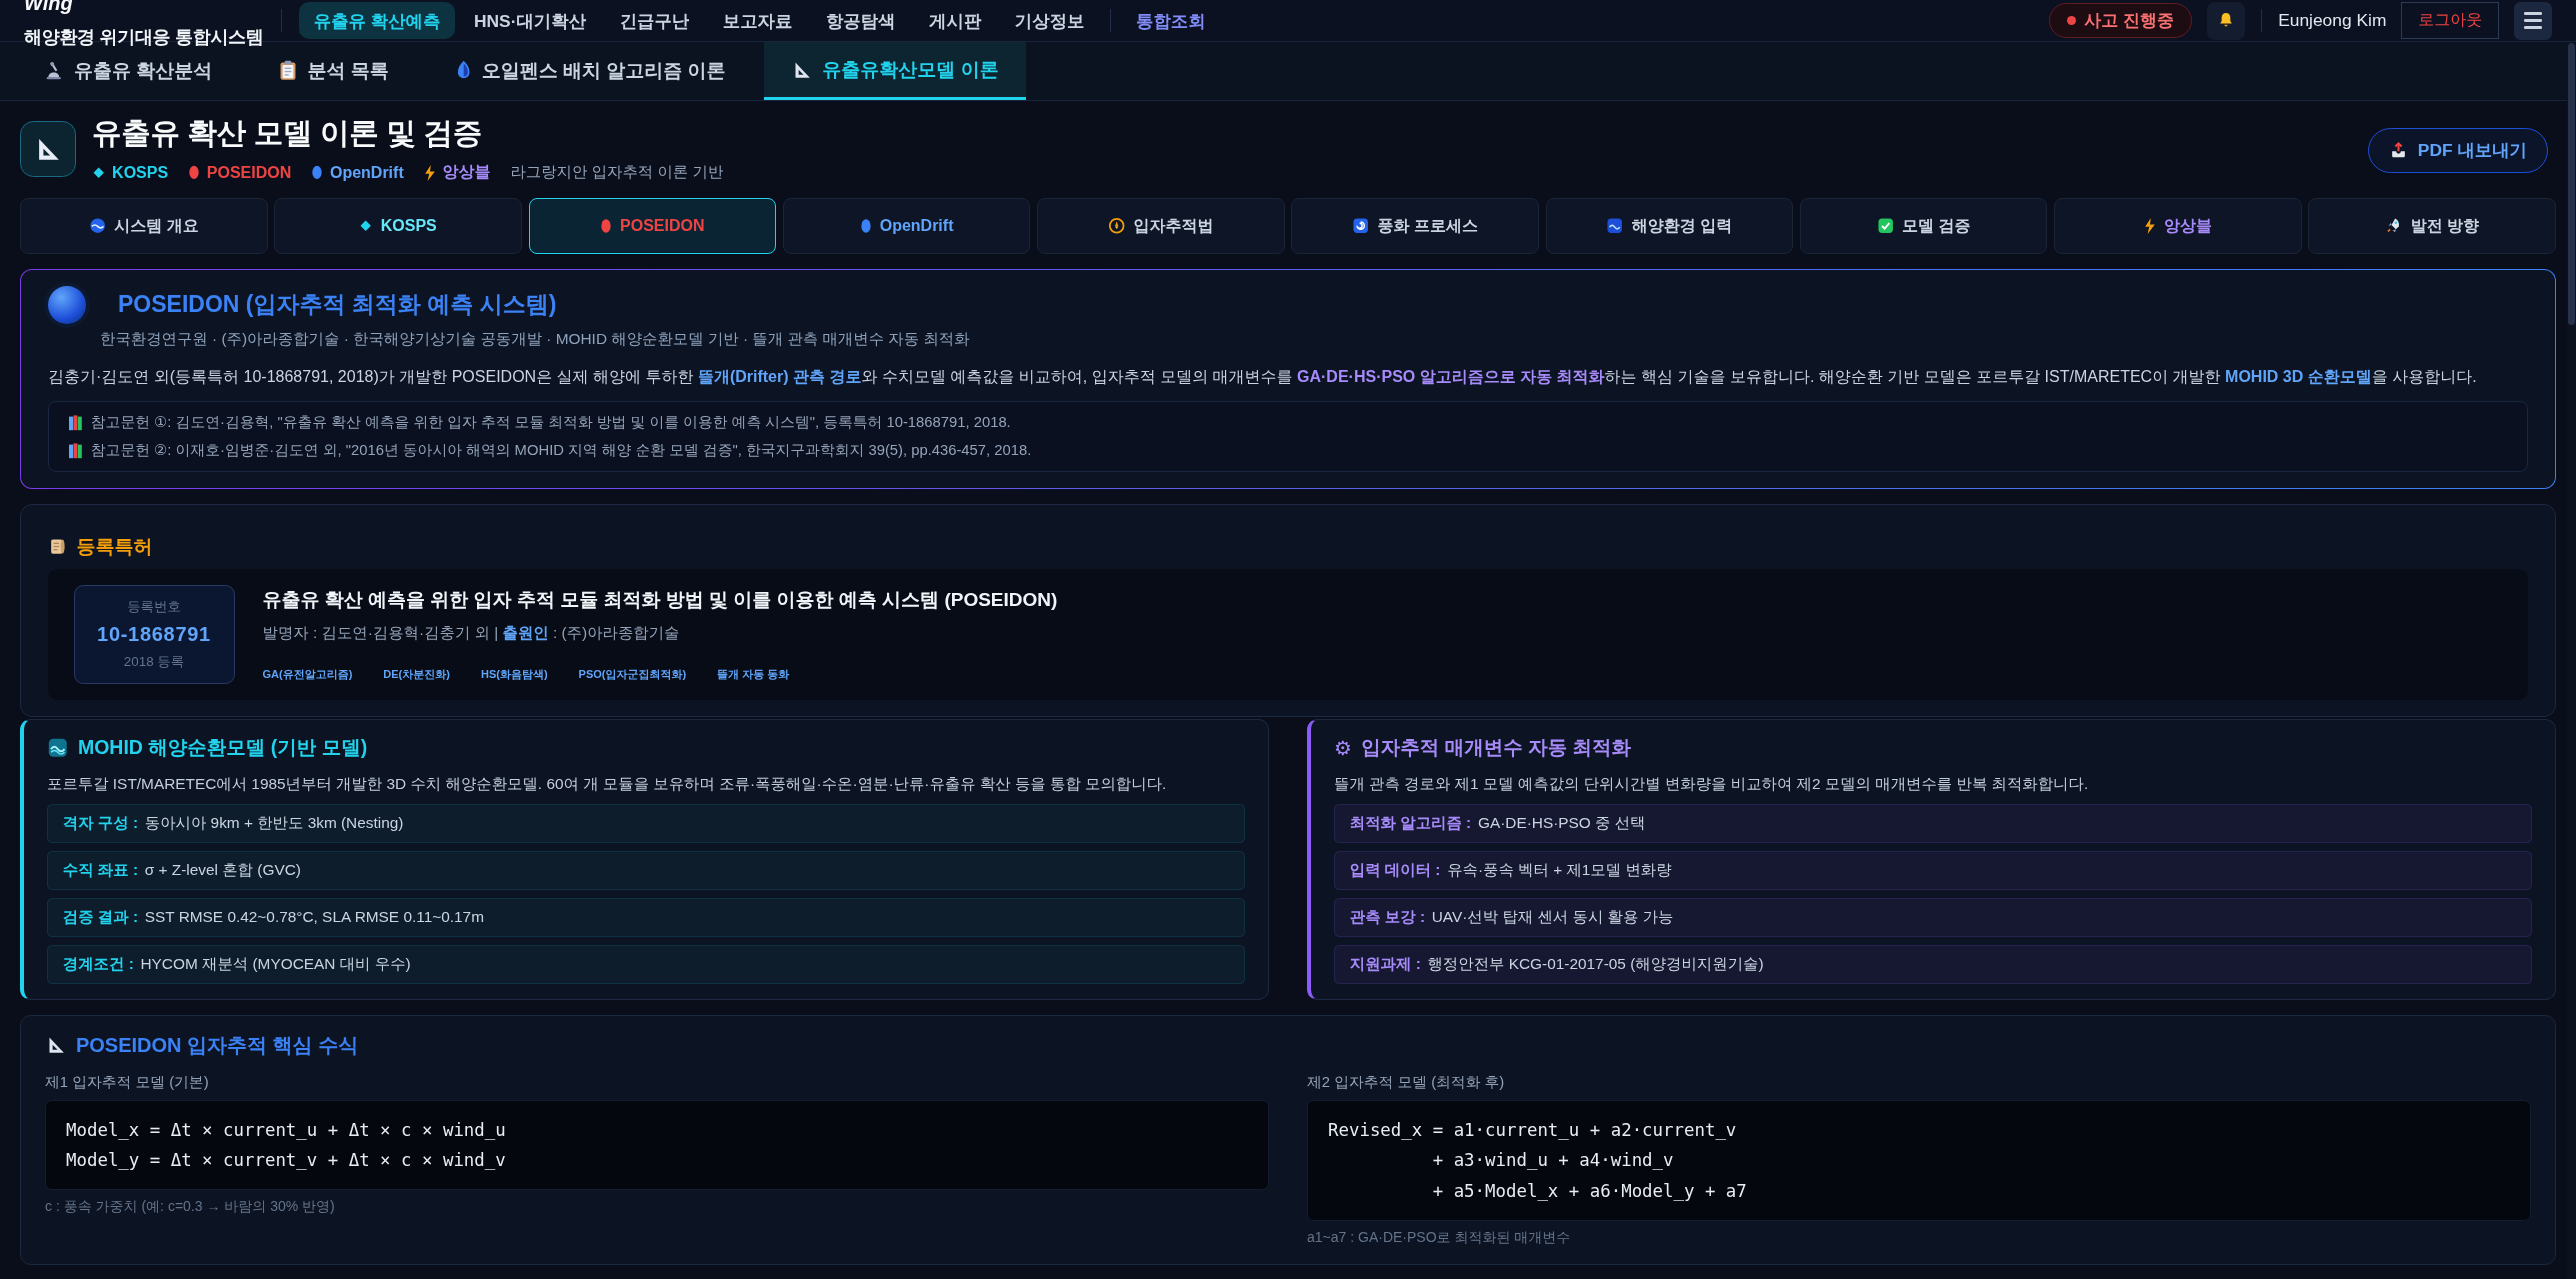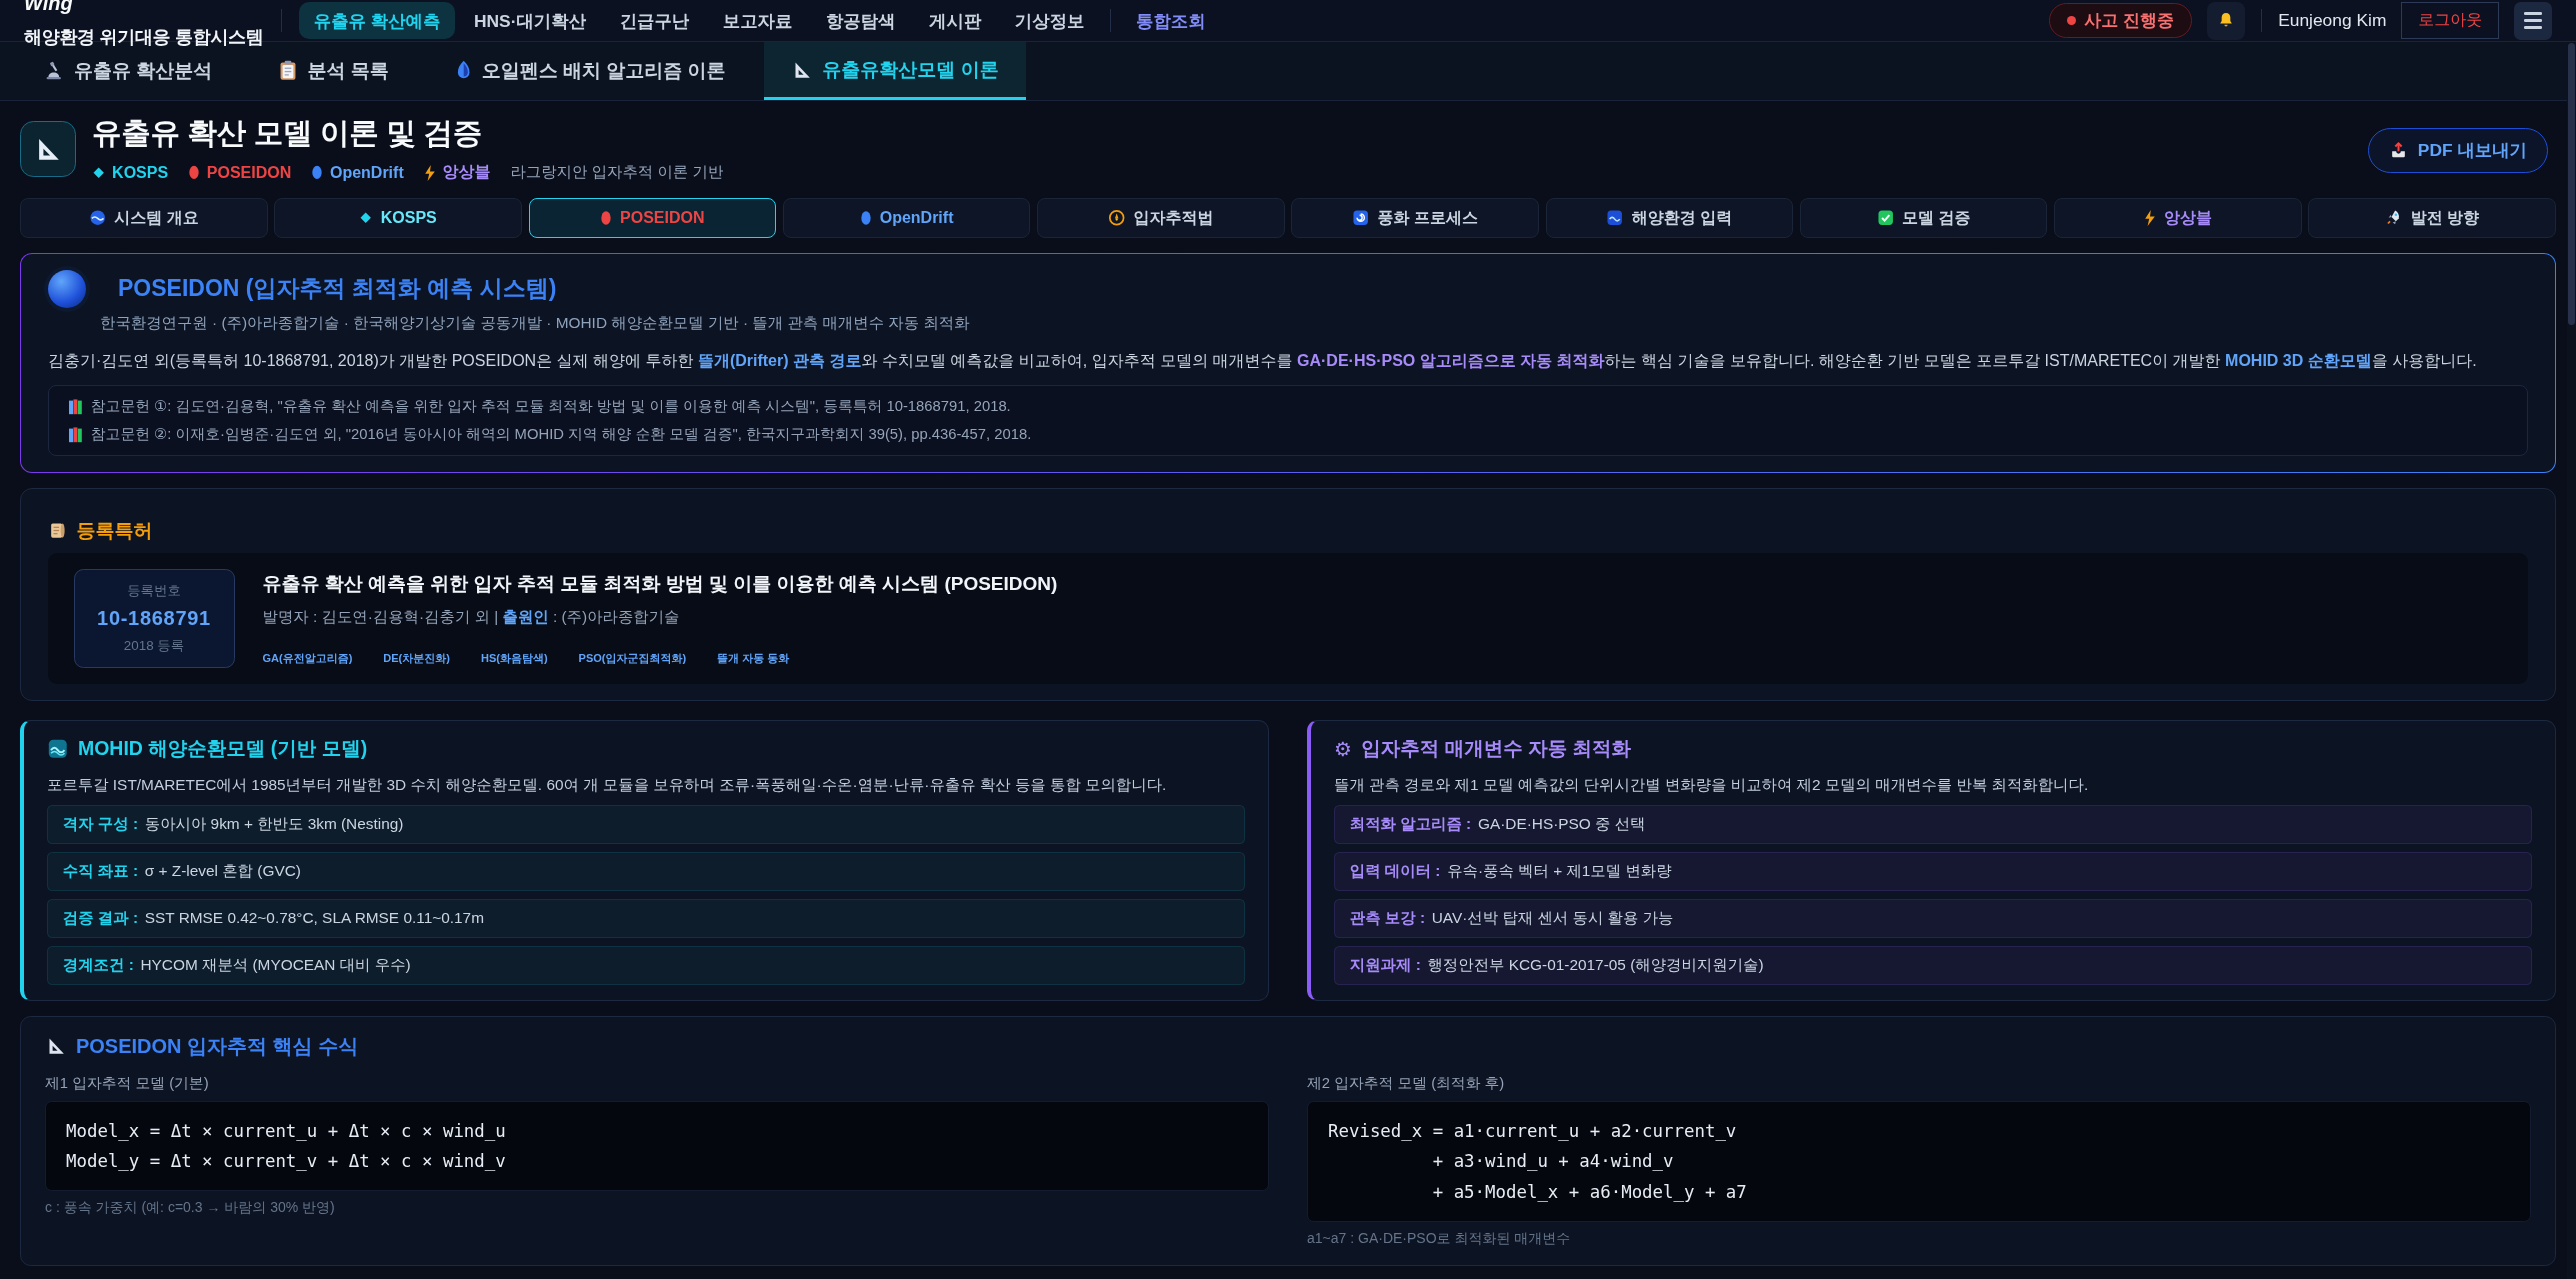--- a/index.html
+++ b/index.html
@@ -41,21 +41,21 @@
   .title-icon-box { width:56px; height:56px; border-radius:13.4px; background:#0c2330; border:1.3px solid #176b84; display:flex; align-items:center; justify-content:center; flex:0 0 auto; }
   .page-title { font-size:29.5px; font-weight:bold; color:#f8fafc; letter-spacing:-0.3px; }
   .badge-row { display:flex; align-items:center; gap:20px; margin-top:8px; }
   .badge { display:flex; align-items:center; gap:6.7px; font-size:16px; font-weight:bold; }
   .badge.b-kosps { color:#22d3ee; } .badge.b-poseidon { color:#ef4444; }
   .badge.b-opendrift { color:#60a5fa; } .badge.b-ensemble { color:#a78bfa; }
   .badge-note { font-size:15.4px; color:#94a3b8; font-weight:normal; }
   .pdf-btn { position:absolute; right:28px; top:27px; display:flex; align-items:center; gap:9.4px; border:1.3px solid #1d4ed8; color:#60a5fa; background:rgba(37,99,235,0.08); padding:9.4px 20px; border-radius:670px; font-size:17.4px; font-weight:bold; cursor:pointer; font-family:inherit; }
   
   .pills { display:flex; gap:6.7px; margin-top:14.8px; }
-  .pill { flex:1; height:40px; border-radius:8px; background:#0d1526; border:0.7px solid #1a2537; display:flex; align-items:center; justify-content:center; gap:8px; font-size:16px; font-weight:bold; color:#cbd5e1; cursor:pointer; white-space:nowrap; }
+  .pill { flex:1; height:56px; border-radius:8px; background:#0d1526; border:0.7px solid #1a2537; display:flex; align-items:center; justify-content:center; gap:8px; font-size:16px; font-weight:bold; color:#cbd5e1; cursor:pointer; white-space:nowrap; }
   .pill.active { border:1.3px solid #22d3ee; background:#0a2433; }
   .pill .t-kosps { color:#67e8f9; } .pill .t-poseidon { color:#ef4444; }
   .pill .t-opendrift { color:#60a5fa; } .pill .t-ensemble { color:#a78bfa; }
   
   .card { margin-top:14.8px; border-radius:12px; }
   .poseidon-card {
     padding:16px 27px; border:1.3px solid transparent;
     background:linear-gradient(#0c1322,#0c1322) padding-box, linear-gradient(90deg,#7c3aed,#3b82f6) border-box;
   }
   .pos-head { display:flex; align-items:center; gap:32px; }
@@ -72,21 +72,21 @@
   .patent-inner { margin-top:9.4px; background:#070c16; border-radius:9.4px; padding:16px 25.5px; display:flex; gap:28px; align-items:center; }
   .regbox { width:161px; flex:0 0 auto; border:1.3px solid #283a63; background:#0b1730; border-radius:9.4px; padding:12px 6.7px; text-align:center; }
   .reg-label { font-size:13.4px; color:#64748b; }
   .reg-no { font-size:20px; font-weight:bold; color:#60a5fa; margin:6.7px 0; letter-spacing:0.7px; }
   .reg-year { font-size:13.4px; color:#64748b; }
   .p-title { font-size:19px; font-weight:bold; color:#f1f5f9; }
   .p-meta { margin-top:9.4px; font-size:15.4px; color:#94a3b8; }
   .p-meta .meta-label { color:#60a5fa; font-weight:bold; }
   .p-tags { margin-top:23px; display:flex; gap:31px; font-size:11px; color:#60a5fa; font-weight:600; }
   
-  .cols { display:grid; grid-template-columns:1fr 1fr; gap:38px; margin-top:19px; }
+  .cols { display:grid; grid-template-columns:1fr 1fr; gap:38px; margin-top:2px; }
   .col-card { border-radius:10.7px; border:0.7px solid #1d2940; background:#0c1322; padding:14.8px 23px; }
   .col-card.cyan { border-left:4px solid #22d3ee; }
   .col-card.purple { border-left:4px solid #8b5cf6; }
   .col-head { display:flex; align-items:center; gap:9.4px; font-size:19.5px; font-weight:bold; }
   .col-card.cyan .col-head { color:#22d3ee; } .col-card.purple .col-head { color:#a78bfa; }
   .col-desc { margin-top:10.7px; font-size:15.4px; color:#c3cfdf; line-height:1.55; }
   .spec-row { margin-top:8px; border-radius:5.4px; padding:8px 14.8px; font-size:15.4px; color:#cbd5e1; }
   .col-card.cyan .spec-row { background:rgba(34,211,238,0.05); border:0.7px solid rgba(34,211,238,0.12); }
   .col-card.purple .spec-row { background:rgba(139,92,246,0.08); border:0.7px solid rgba(139,92,246,0.16); }
   .spec-row .spec-label { font-weight:bold; margin-right:6.7px; }

